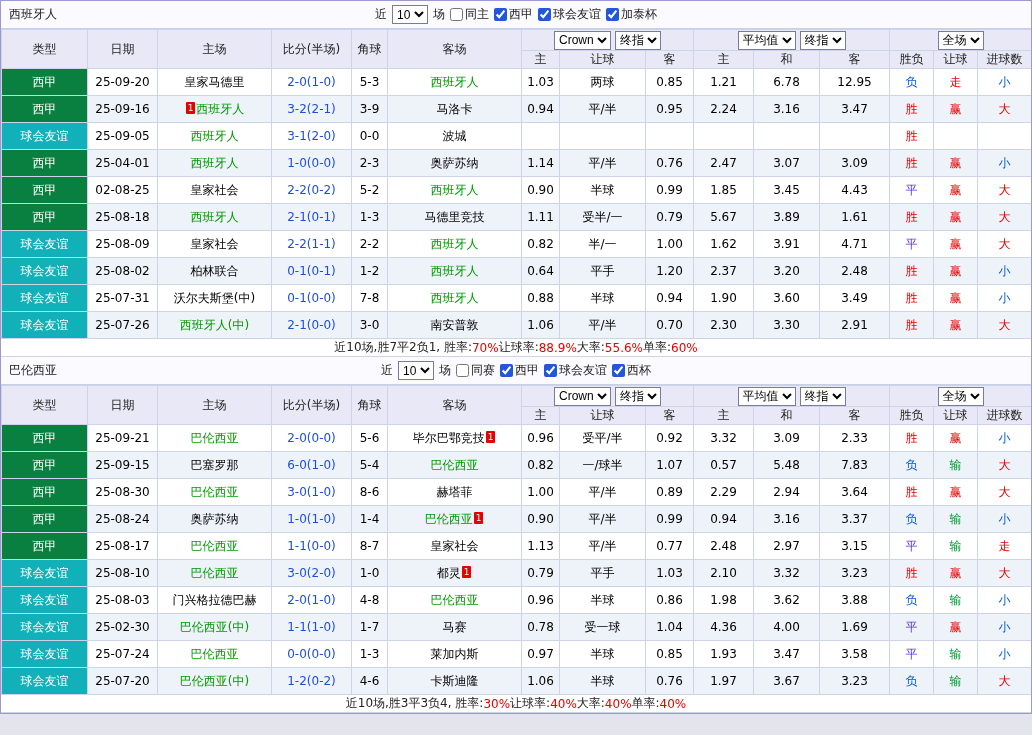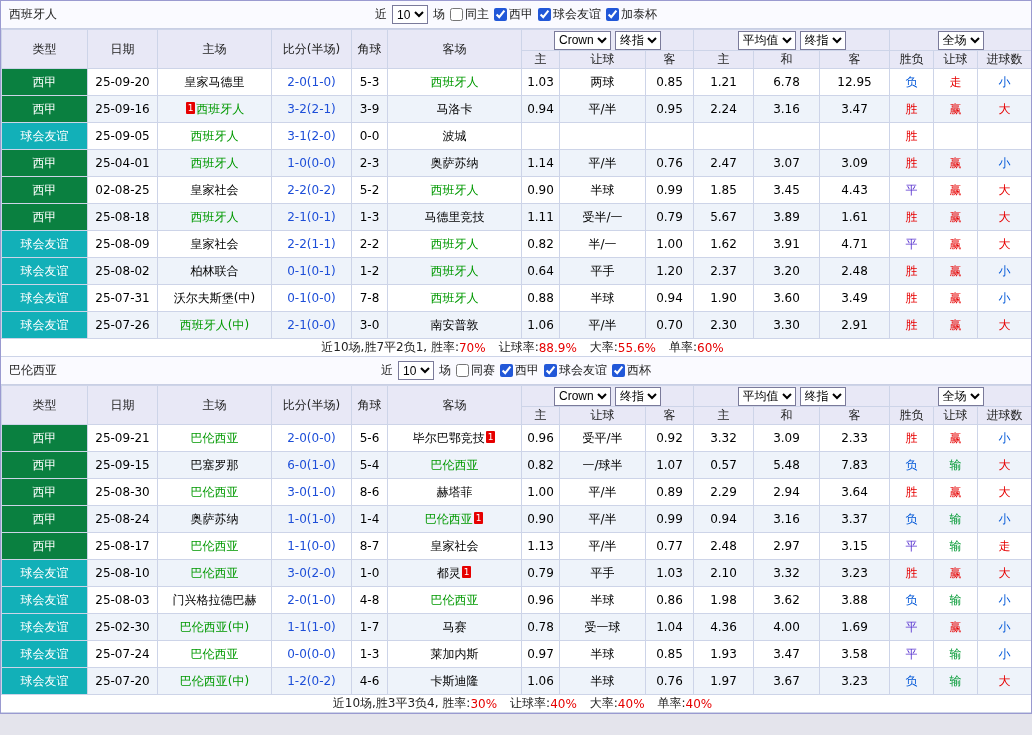--- a/index.html
+++ b/index.html
@@ -30,21 +30,21 @@
   thead tr.lbl-row th { height:15px; }
   thead select { margin:0 2px; }
   tbody td { height:27px; background:#fff; }
   tr.alt td { background:#eef3fa; }
   td.lg { color:#fff; }
   tbody td.lg-liga, tr.alt td.lg-liga { background:#0a8040; }
   tbody td.lg-friendly, tr.alt td.lg-friendly { background:#12b0b8; }
   .score { color:#1d4ed8; }
   .team-green { color:#009900; }
   .badge { display:inline-block; background:#e60000; color:#fff; font-size:9px; line-height:12px; padding:0 2px; margin:0 1px; vertical-align:2px; border-radius:1px; }
-  .c-red { color:#e60000; } .c-blue { color:#0057d8; } .c-green { color:#009933; } .c-purple { color:#5a35d0; } .c-dark { color:#222;margin-left:13px; }
+  .c-red { color:#e60000; } .c-blue { color:#0057d8; } .c-green { color:#009933; } .c-purple { color:#5a35d0; } .c-dark { color:#222; }
   .summary-row { height:18px; display:flex; align-items:center; justify-content:center; font-size:12px; background:#fff; border-bottom:1px solid #cdd4e8; }
 </style>
 </head>
 <body>
 
 <div class="panel">
 
 
   <div class="section">
     <div class="section-bar">

